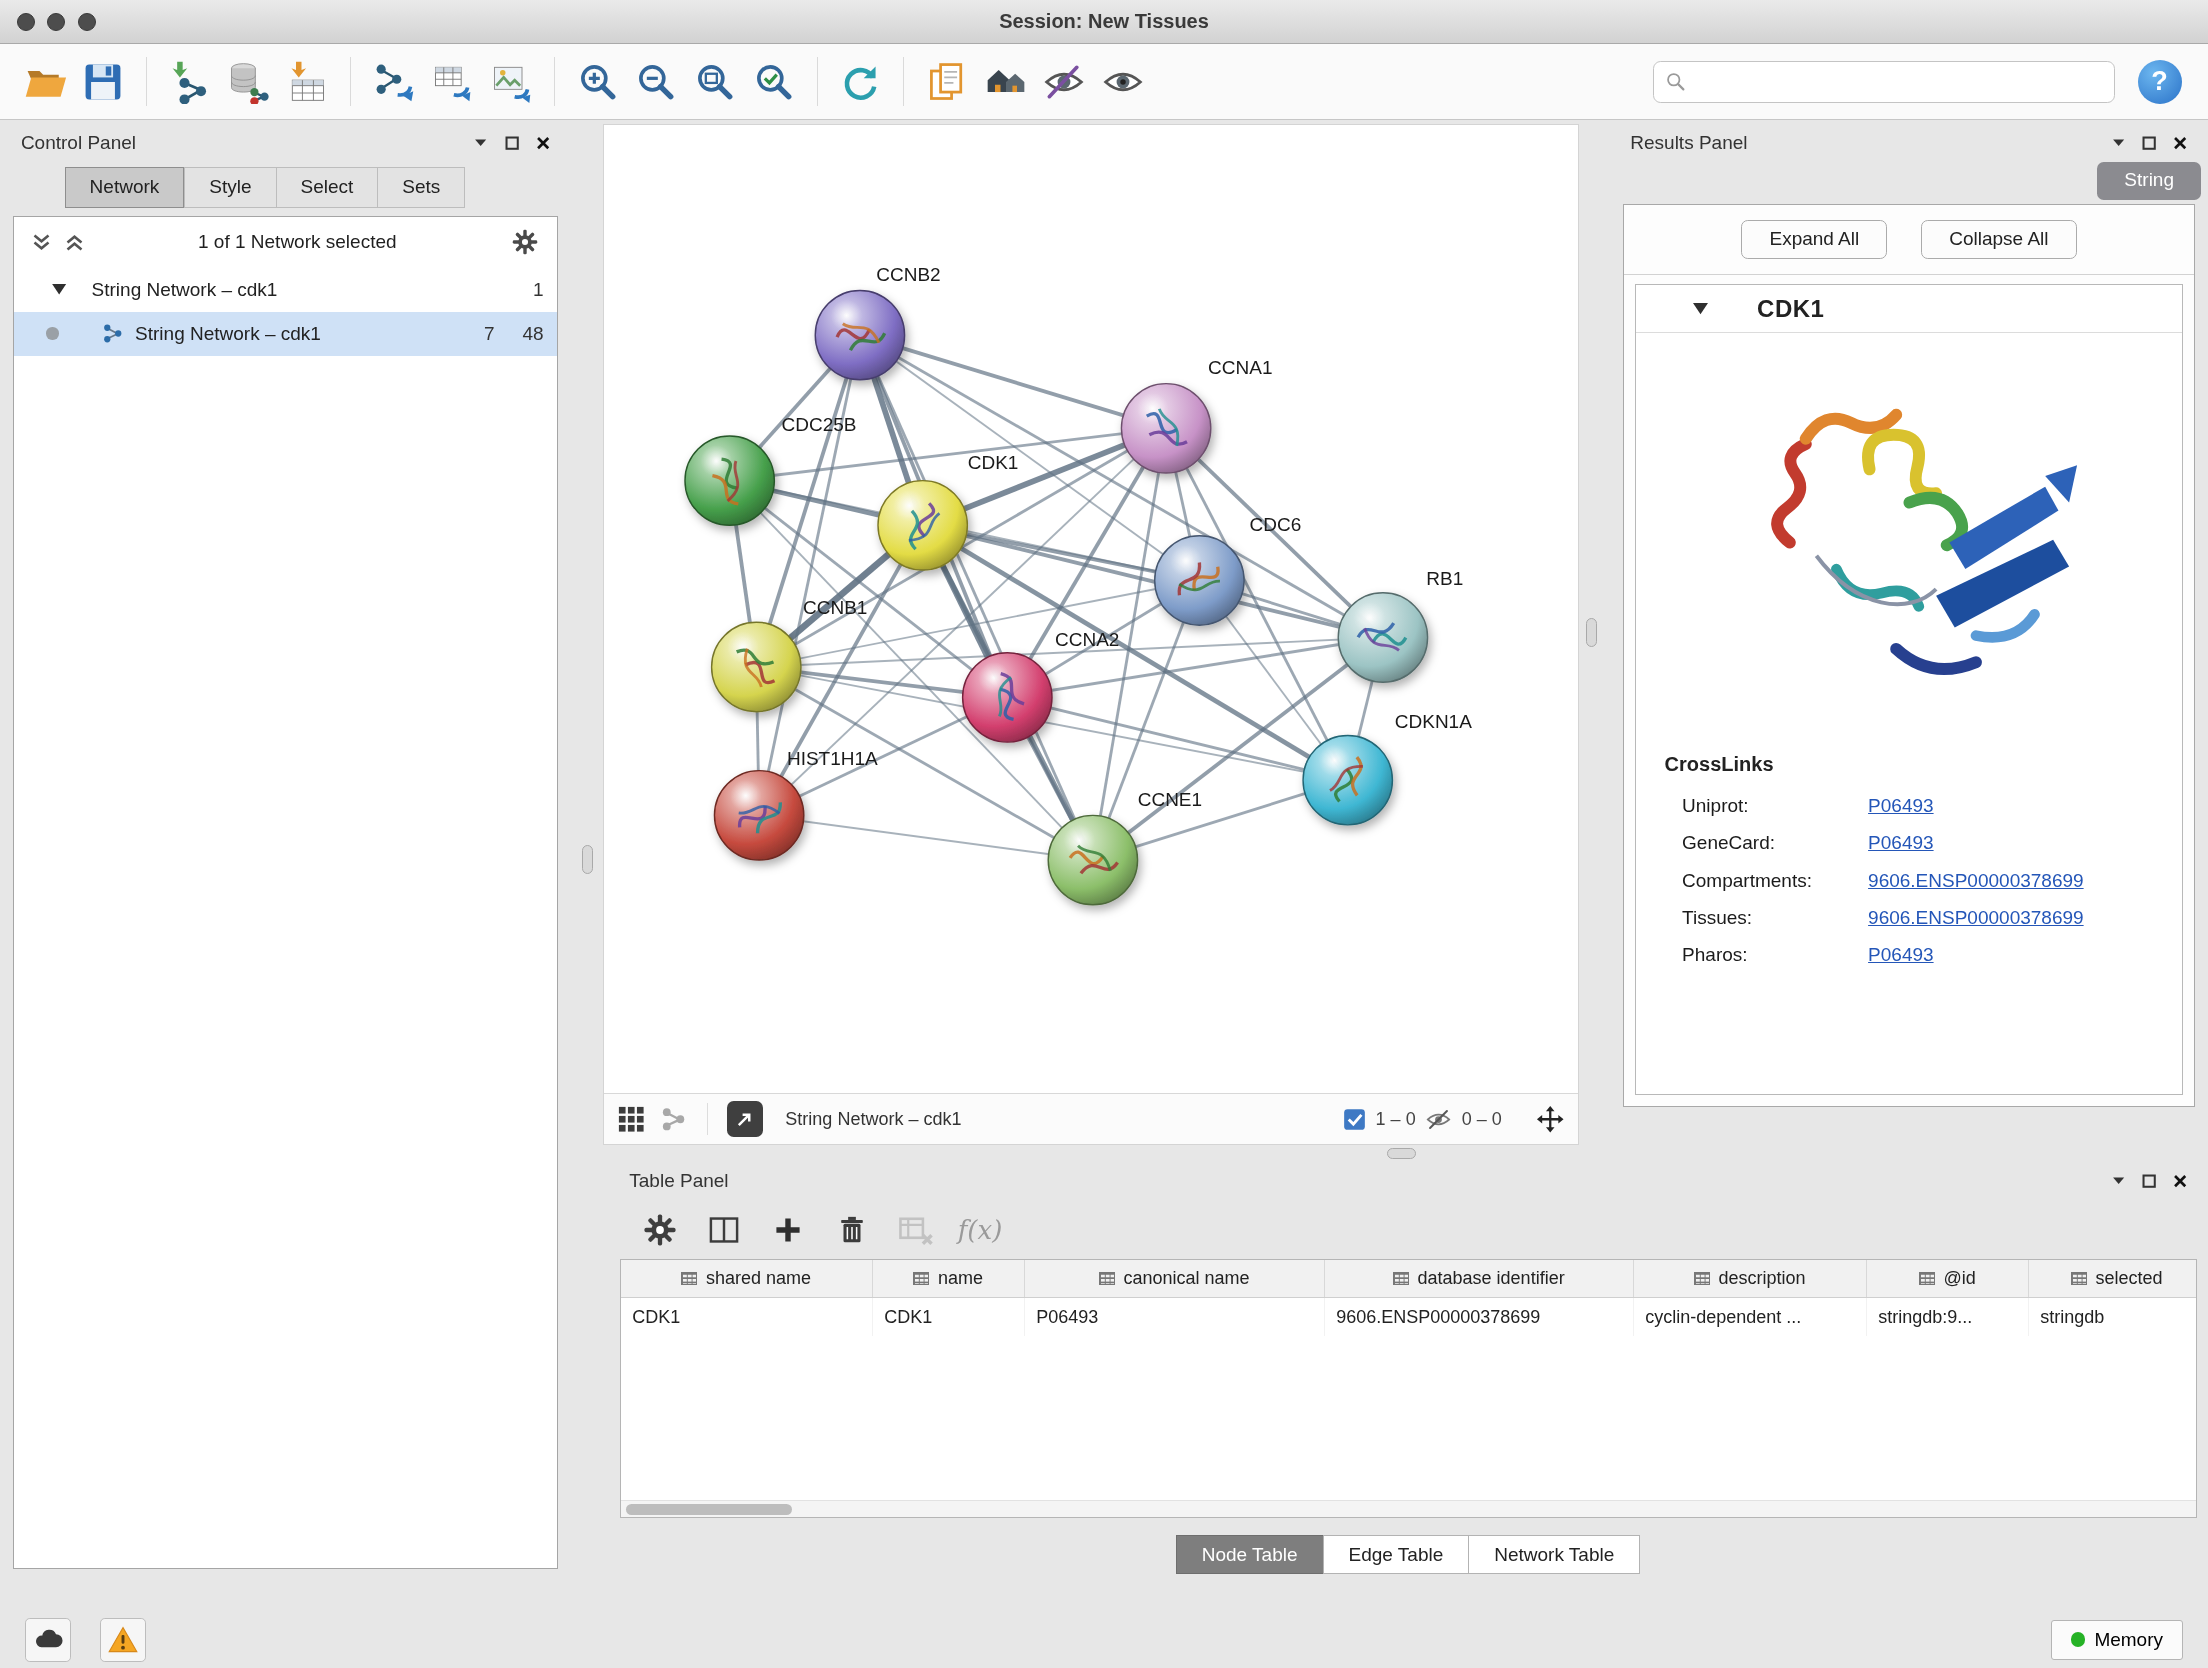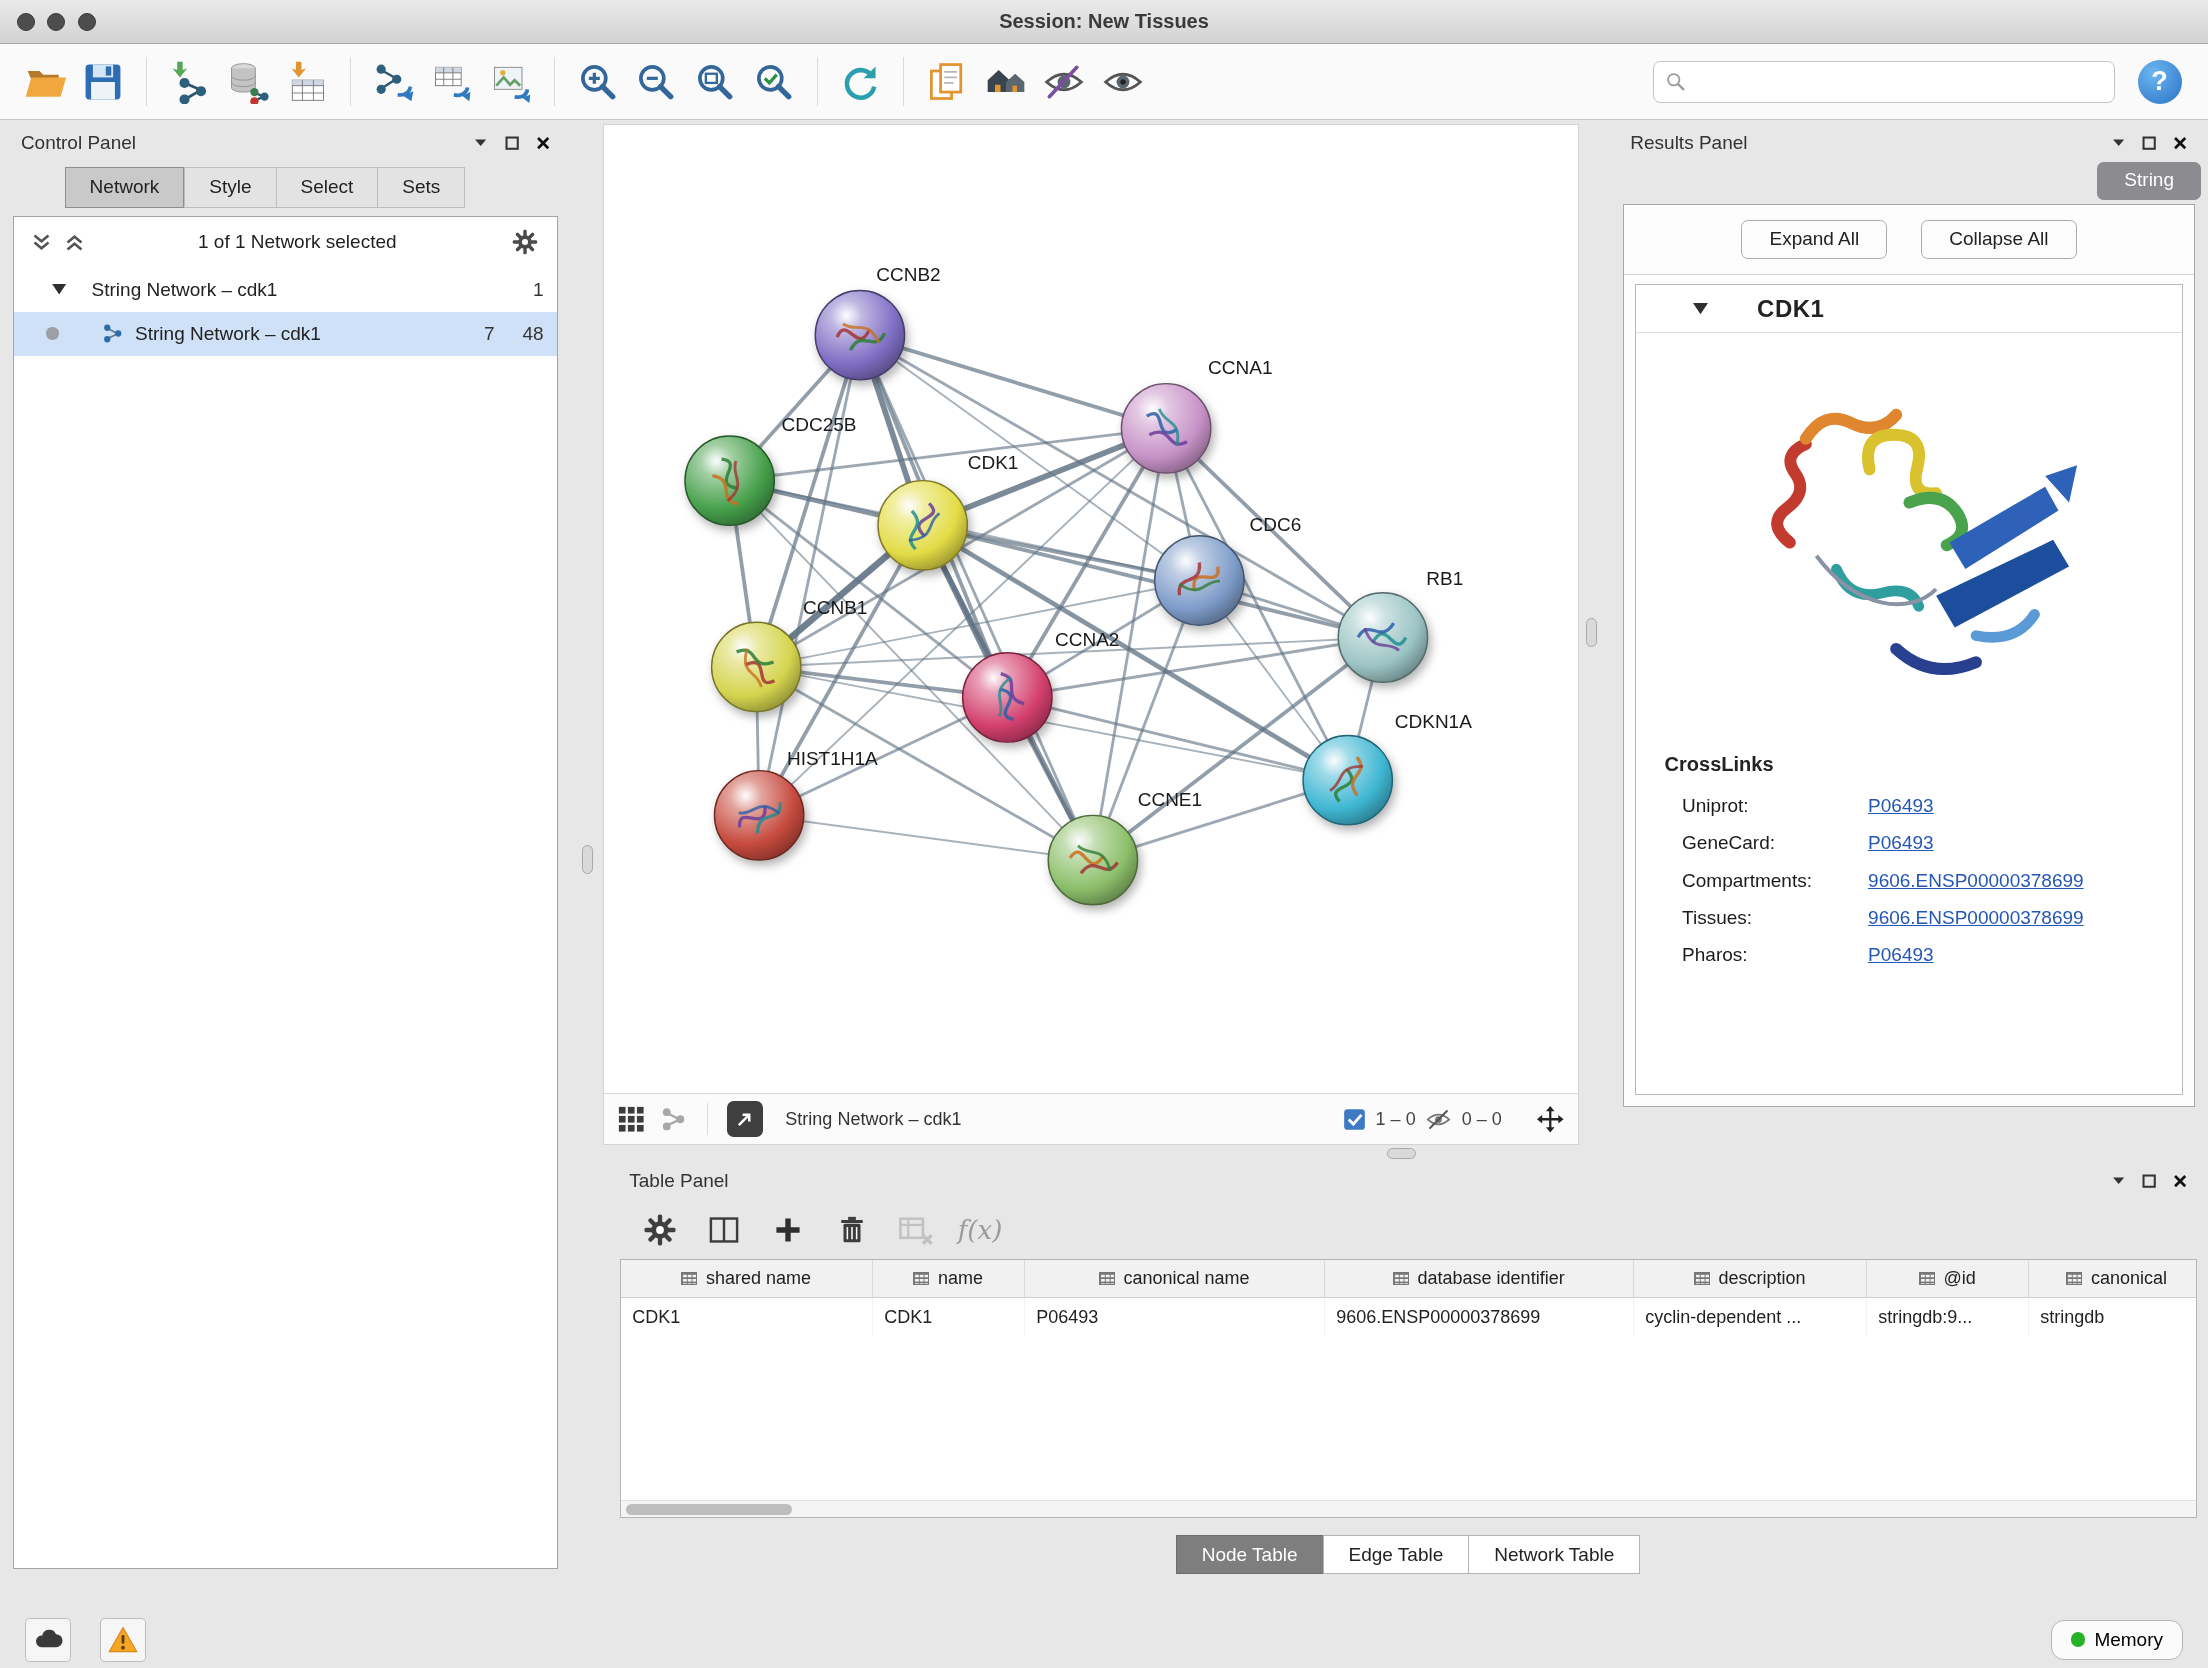--- a/index.html
+++ b/index.html
@@ -89,21 +89,21 @@
 .td{display:flex;align-items:center;padding-left:11.4px;font-size:18px;border-right:1px solid #f2f2f2;flex:none;white-space:nowrap;overflow:hidden}
 .tp-scroll{position:absolute;left:0;right:0;bottom:0;height:17px;background:#f4f4f4;border-top:1px solid #e2e2e2}
 .tp-scroll .thumb{position:absolute;left:5.7px;top:2.9px;width:166px;height:11.4px;border-radius:5.7px;background:#bdbdbd;cursor:pointer}
 .tp-tabs{display:flex;justify-content:center;margin-top:17px}
 .tp-tab{font-size:19px;padding:7.6px 25px;background:#fff;border:1px solid #b3b3b3;cursor:pointer;margin-left:-1px;color:#222}
 .tp-tab.selected{background:#7e7e7e;color:#fff;border-color:#6e6e6e}
 
 
 .statusbar{position:absolute;left:0;right:0;top:1611px;height:57px;display:flex;align-items:center;padding:0 25px;gap:28.5px}
 .sb-btn{width:46px;height:44px;border:1px solid #bdbdbd;border-radius:4.8px;background:#f6f6f6;display:flex;align-items:center;justify-content:center;cursor:pointer}
-.memory-btn{margin-left:auto;height:40px;border:1px solid #b5b5b5;border-radius:13px;background:#fbfbfb;display:flex;align-items:center;gap:9.5px;padding:0 19px;font-size:19px;cursor:pointer;font-family:inherit}
+.memory-btn{margin-left:auto;height:40px;border:1px solid #b5b5b5;border-radius:3px;background:#fbfbfb;display:flex;align-items:center;gap:9.5px;padding:0 19px;font-size:19px;cursor:pointer;font-family:inherit}
 .mem-dot{width:14.3px;height:14.3px;border-radius:50%;background:#26b226}
 
 
 .knob{position:absolute;background:#d9d9d9;border:1px solid #a9a9a9;border-radius:5.7px;cursor:pointer}
 </style>
 </head>
 <body>
 
 <div class="titlebar">
   <div class="traffic">
@@ -795,21 +795,21 @@
         <div class="th" style="width: 233px;">
           <span class="mini-grid"></span>
           <span>description</span>
         </div>
         <div class="th" style="width: 162px;">
           <span class="mini-grid"></span>
           <span>@id</span>
         </div>
         <div class="th" style="width: 177px;">
           <span class="mini-grid"></span>
-          <span>canonical</span>
+          <span>selected</span>
         </div>
       </div>
     <div class="trow" id="tbl-row">
         <div class="td" style="width: 252px;">CDK1</div>
         <div class="td" style="width: 152px;">CDK1</div>
         <div class="td" style="width: 300px;">P06493</div>
         <div class="td" style="width: 309px;">9606.ENSP00000378699</div>
         <div class="td" style="width: 233px;">cyclin-dependent ...</div>
         <div class="td" style="width: 162px;">stringdb:9...</div>
         <div class="td" style="width: 177px;">stringdb</div>

